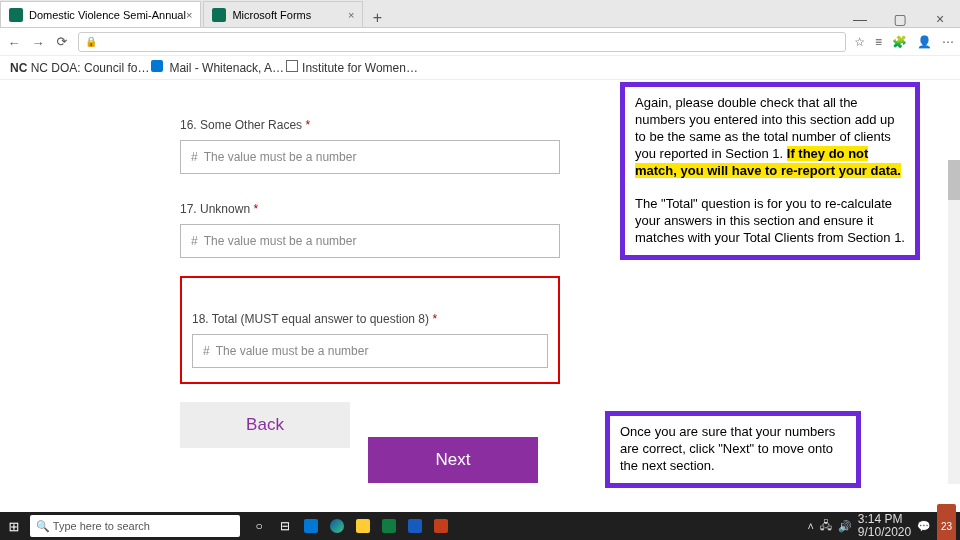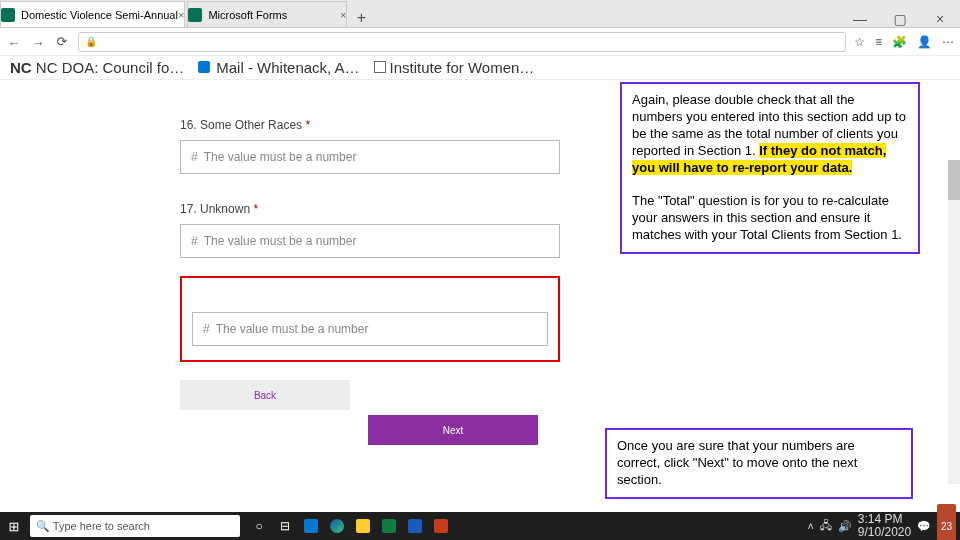--- a/index.html
+++ b/index.html
@@ -1,54 +1,54 @@
 <!DOCTYPE html>
 <html><head>
 <meta charset="utf-8">
 <style>
   * { box-sizing: border-box; margin: 0; padding: 0; }
   body { font-family: "Segoe UI", Arial, sans-serif; font-size: 12px; background: #fff; width: 960px; height: 540px; overflow: hidden; position: relative; }
 
   
   .tabstrip { height: 28px; background: #e8e8e8; display: flex; align-items: flex-end; border-bottom: 1px solid #ccc; }
-  .tab { height: 26px; min-width: 160px; background: #fff; border: 1px solid #ccc; border-bottom: none; display: flex; align-items: center; padding: 0 0; font-size: 11px; margin-right: 2px; }
+  .tab { height: 26px; min-width: 160px; background: #fff; border: 1px solid #ccc; border-bottom: none; display: flex; align-items: center; padding: 0 8px; font-size: 11px; margin-right: 2px; }
   .tab.inactive { background: #e8e8e8; }
   .tab-icon { width: 14px; height: 14px; margin-right: 6px; background: #0b7056; border-radius: 2px; display:inline-block; }
   .tab-close { margin-left: auto; color: #666; }
   .new-tab { width: 24px; text-align: center; font-size: 16px; color: #555; }
   .win-controls { margin-left: auto; display: flex; }
   .win-btn { width: 40px; text-align: center; font-size: 14px; color: #555; }
 
   .addrbar { height: 28px; display: flex; align-items: center; padding: 0 6px; gap: 8px; border-bottom: 1px solid #eee; }
   .nav-ico { width: 16px; text-align:center; color:#555; font-size:13px; }
   .url-box { flex:1; height:20px; border:1px solid #ccc; border-radius:3px; display:flex; align-items:center; padding:0 6px; }
   .lock { font-size:10px; color:#555; margin-right:4px; }
   .url { font-size:11px; color:#555; white-space:nowrap; overflow:hidden; }
   .right-icons { display:flex; gap:10px; color:#555; }
 
-  .bookbar { height: 24px; display:flex; align-items:center; padding:0 10px; gap:14px; border-bottom:1px solid #eee; font-size:15px; color:#333; }
+  .bookbar { height: 24px; display:flex; align-items:center; padding:0 10px; gap:2px; border-bottom:1px solid #eee; font-size:12px; color:#333; }
   .bw { width:12px; height:12px; border:1px solid #666; display:inline-block; margin-right:4px; }
 
   
   .page { position:relative; height: calc(540px - 28px - 28px - 24px - 28px); background:#fff; }
   .form-col { position:absolute; left:180px; top:10px; width:380px; }
   .q { margin-bottom: 18px; margin-top: 28px; }
   .q-label { font-size:12px; color:#444; margin-bottom:8px; }
   .req { color:#a80000; }
   .q-input { display:flex; align-items:center; height:34px; border:1px solid #b9b9b9; padding:0 10px; color:#888; font-size:12px; background:#fff; }
   .q-input .hash { margin-right:6px; color:#888; }
   .highlight-box { border:2px solid #d00; padding:6px 10px 14px 10px; }
 
   .btn-row { display:flex; gap:18px; margin-top:18px; }
-  .btn { width:170px; height:30px; display:flex; align-items:center; justify-content:center; font-size:10px; }
+  .btn { width:170px; height:46px; display:flex; align-items:center; justify-content:center; font-size:17px; }
   .btn-back { background:#ededed; color:#8b2fa0; }
   .btn-next { background:#8b2fa0; color:#fff;margin-top:35px; }
 
   
-  .callout { position:absolute; border:2px solid #6d28d9; background:#fff; padding:8px 10px; font-size:13px; line-height:1.3; }
+  .callout { position:absolute; border:5px solid #6d28d9; background:#fff; padding:8px 10px; font-size:13px; line-height:1.3; }
   .callout .hl { background:#ffe600; font-weight:bold; }
 
   
   .taskbar { position:absolute; bottom:0; left:0; right:0; height:28px; background:#1f1f1f; color:#ddd; display:flex; align-items:center; padding:0 4px; font-size:11px; }
   .start { width:20px; text-align:center; color:#fff; font-size:13px; }
   .search { background:#fff; color:#555; height:22px; width:210px; display:flex; align-items:center; padding:0 6px; border-radius:2px; margin:0 6px; }
   .tb-ico { width:24px; height:22px; margin:0 1px; display:flex; align-items:center; justify-content:center; color:#fff; font-size:12px; }
   .tb-app { width:14px; height:14px; border-radius:2px; }
   .tb-right { margin-left:auto; display:flex; align-items:center; gap:6px; }
   .clock { text-align:left; line-height:1.05; font-size:12px; }
@@ -124,40 +124,45 @@
         <span class="req">*</span>
       </div>
       <div class="q-input">
         <span class="hash">#</span>
         <span>The value must be a number</span>
       </div>
     </div>
 
     <div class="highlight-box">
       <div class="q" style="margin-bottom:0">
+        <div class="q-label">
+          <span>18.</span>
+          <span>Total (MUST equal answer to question 8)</span>
+          <span class="req">*</span>
+        </div>
         <div class="q-input">
           <span class="hash">#</span>
           <span>The value must be a number</span>
         </div>
       </div>
     </div>
 
     <div class="btn-row">
       <div class="btn btn-back">Back</div>
       <div class="btn btn-next">Next</div>
     </div>
   </div>
 
   <div class="callout" style="left:620px; top:2px; width:300px;">
     <span>Again, please double check that all the numbers you entered into this section add up to be the same as the total number of clients you reported in Section 1. </span><span class="hl">If they do not match, you will have to re-report your data.</span>
     <br><br>
     <span>The "Total" question is for you to re-calculate your answers in this section and ensure it matches with your Total Clients from Section 1.</span>
   </div>
 
-  <div class="callout" style="left:605px; top:348px; width:308px;">
+  <div class="callout" style="left:605px; top:331px; width:256px;">
     <span>Once you are sure that your numbers are correct, click "Next" to move onto the next section.</span>
   </div>
 
   <div class="scroll-track">
     <div class="scroll-thumb" style="top:0; height:40px;"></div>
   </div>
 
 </div>
 
 <div class="taskbar">

